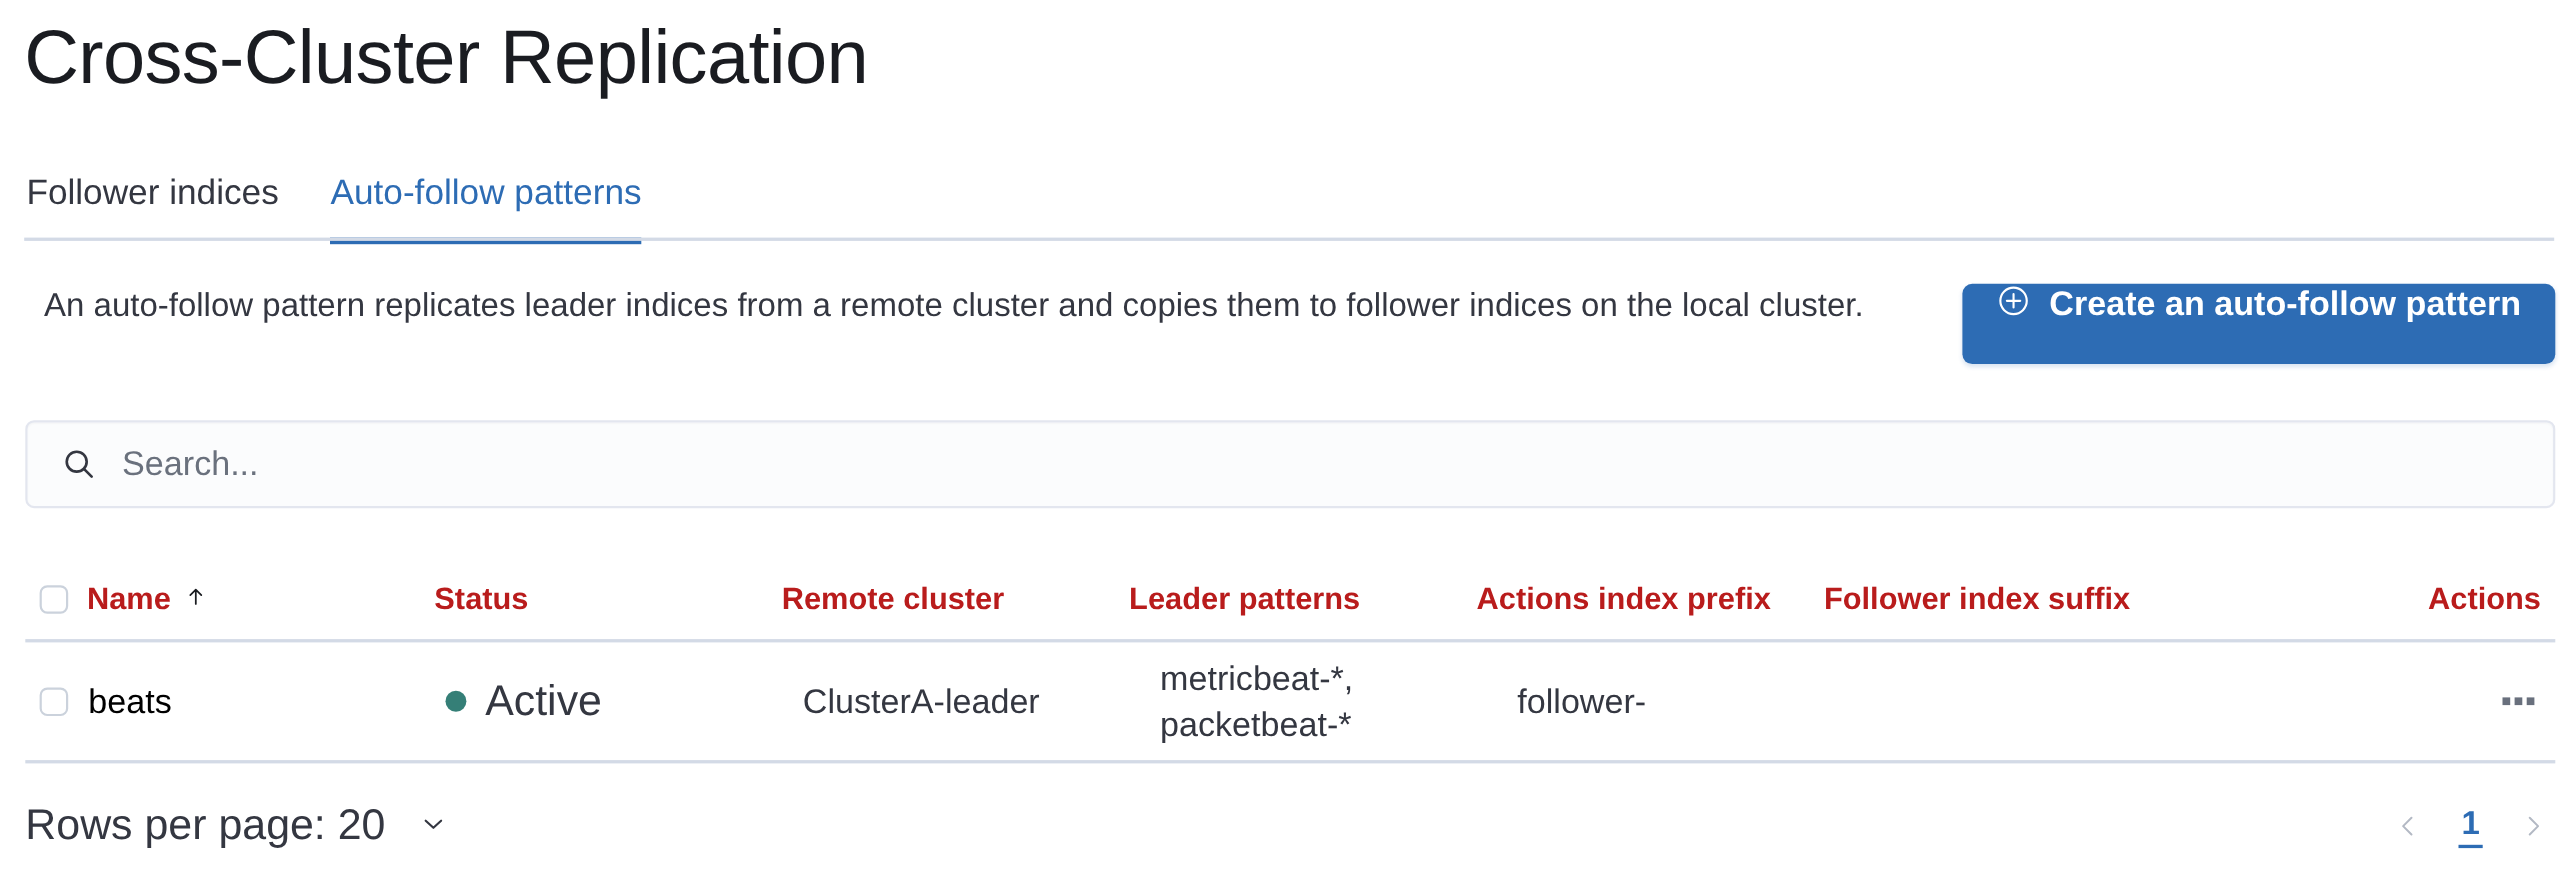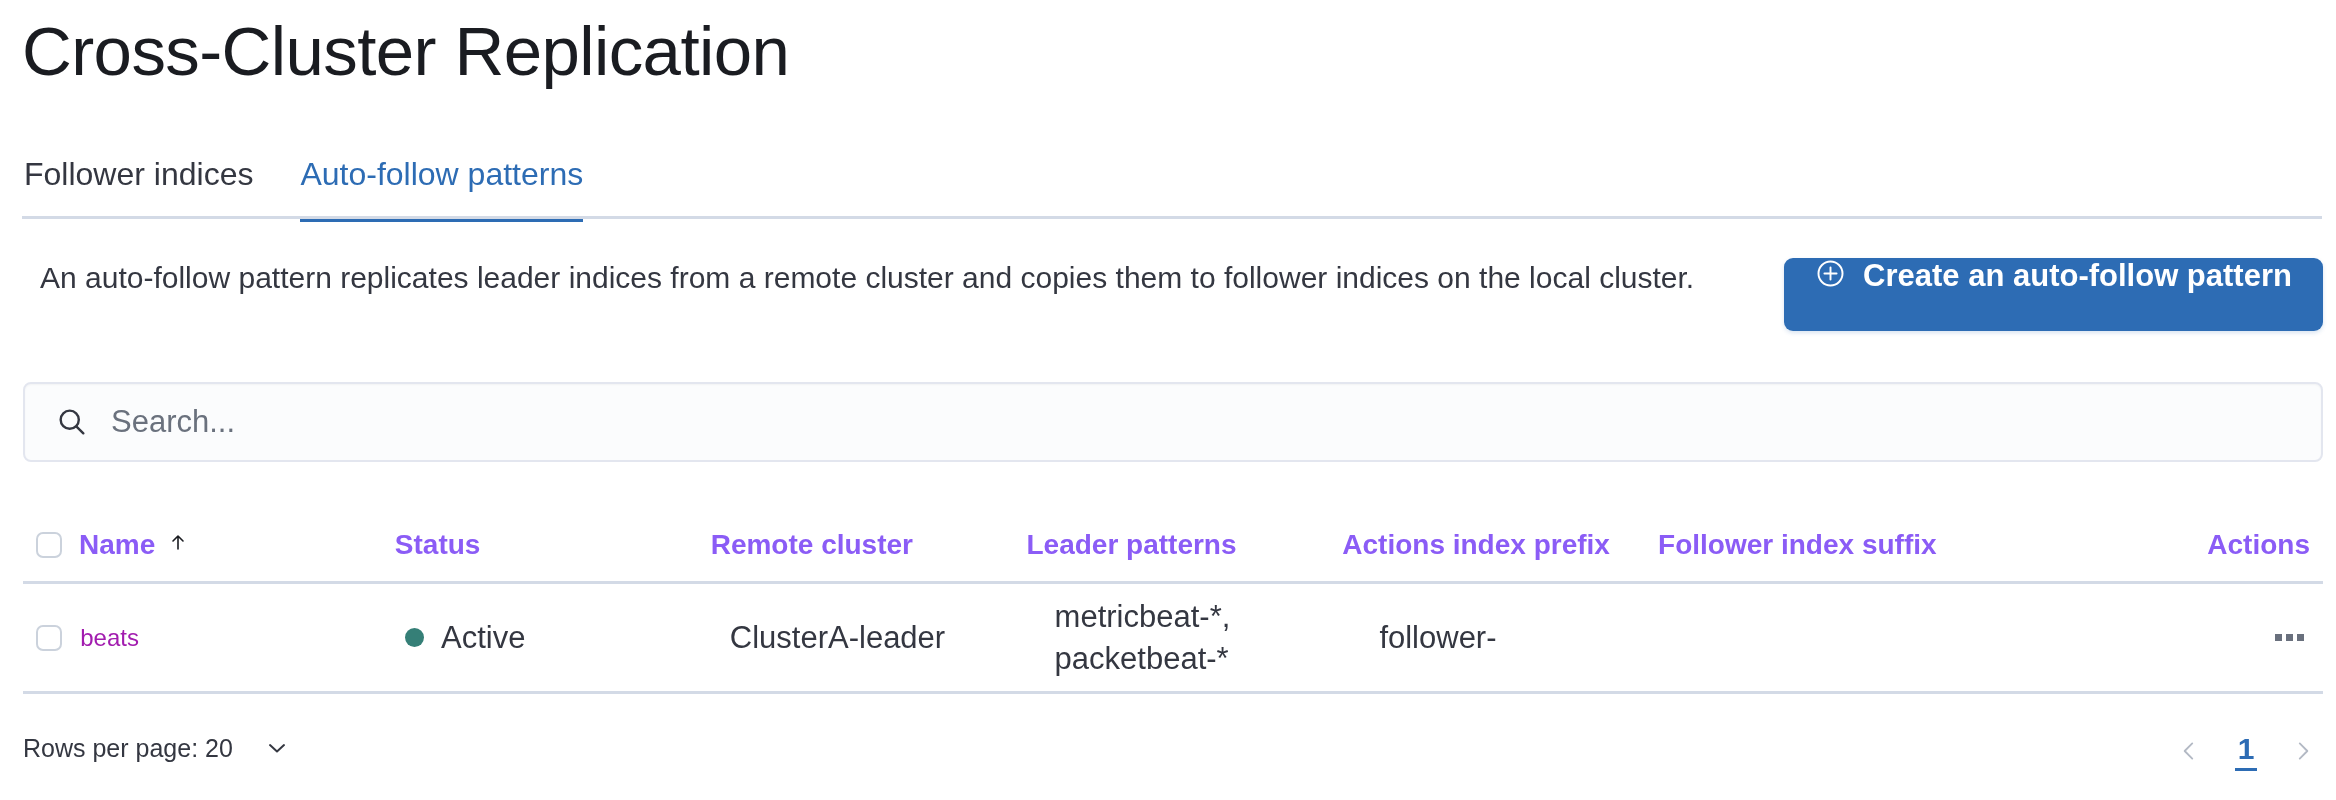--- a/index.html
+++ b/index.html
@@ -152,56 +152,56 @@
   .c-status { width: 345px; }
   .c-remote { width: 345px; }
   .c-leader { width: 345px; }
   .c-prefix { width: 345px; }
   .c-suffix { width: 600px; }
   .c-actions{ flex: 1 1 auto; justify-content: flex-end; padding-right: 13px; }
 
   .th-text {
     font-size: 28px;
     font-weight: 700;
-    color: #8b5cf6;
+    color: #b91c1c;
     white-space: nowrap;
     display: inline-flex;
     align-items: center;
     gap: 11px;
   }
   .td-text {
     font-size: 31px;
     font-weight: 400;
     color: #343741;
     line-height: 42px;
   }
   .td-link {
-    font-size: 24px;
-    color: #a21caf;
+    font-size: 31px;
+    color: #000000;
     text-decoration: none;
     cursor: pointer;
   }
 
   .checkbox {
     width: 26px;
     height: 26px;
     border: 2px solid #cbd2dc;
     border-radius: 7px;
     background: #ffffff;
     cursor: pointer;
     display: inline-block;
   }
 
   .status-cell { display: inline-flex; align-items: center; gap: 17px; }
   .status-dot {
     width: 19px; height: 19px; border-radius: 50%;
     background: #357f77;
     display: inline-block;
   }
-  .status-label { font-size: 31px; color: #343741; }
+  .status-label { font-size: 39px; color: #343741; }
 
   .leader-multi { line-height: 42px; }
 
   .actions-btn {
     display: inline-flex;
     align-items: center;
     gap: 4px;
     padding: 8px 6px;
     cursor: pointer;
     background: none;
@@ -215,22 +215,23 @@
     left: 23px;
     top: 716px;
     width: 2300px;
     height: 70px;
     display: flex;
     align-items: center;
     justify-content: space-between;
   }
   .rows-per-page {
     display: inline-flex;
+    align-items: center;
     gap: 30px;
-    font-size: 25px;
+    font-size: 39px;
     color: #343741;
     cursor: pointer;
     background: none;
     border: none;
     font-family: "Liberation Sans", sans-serif;
   }
   .pager { display: inline-flex; align-items: center; gap: 26px; }
   .pager-arrow {
     cursor: pointer;
     display: inline-flex;

